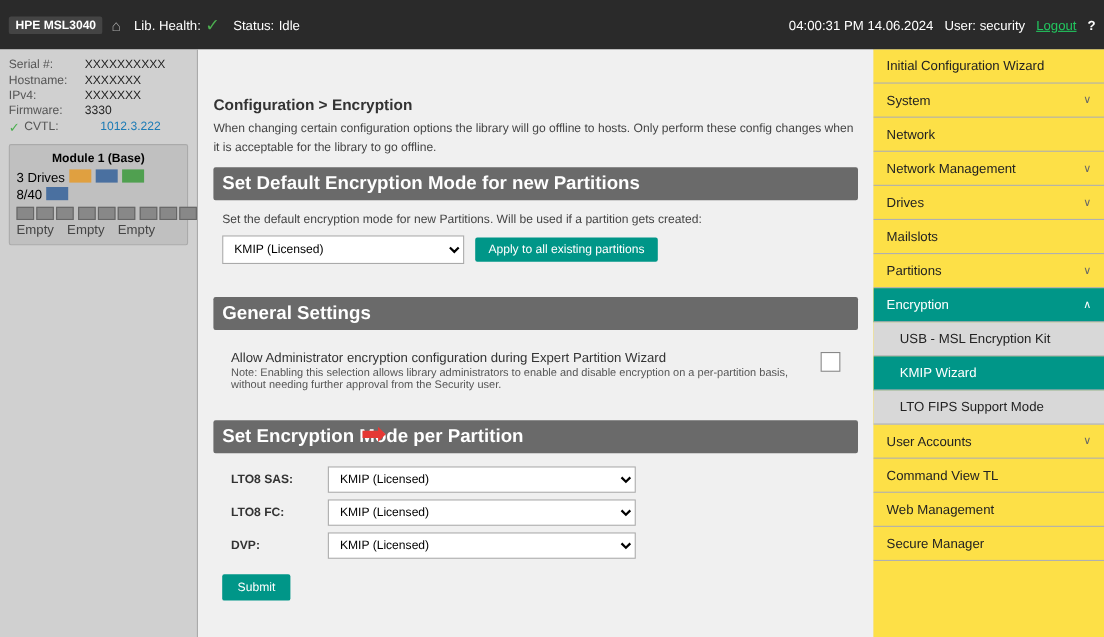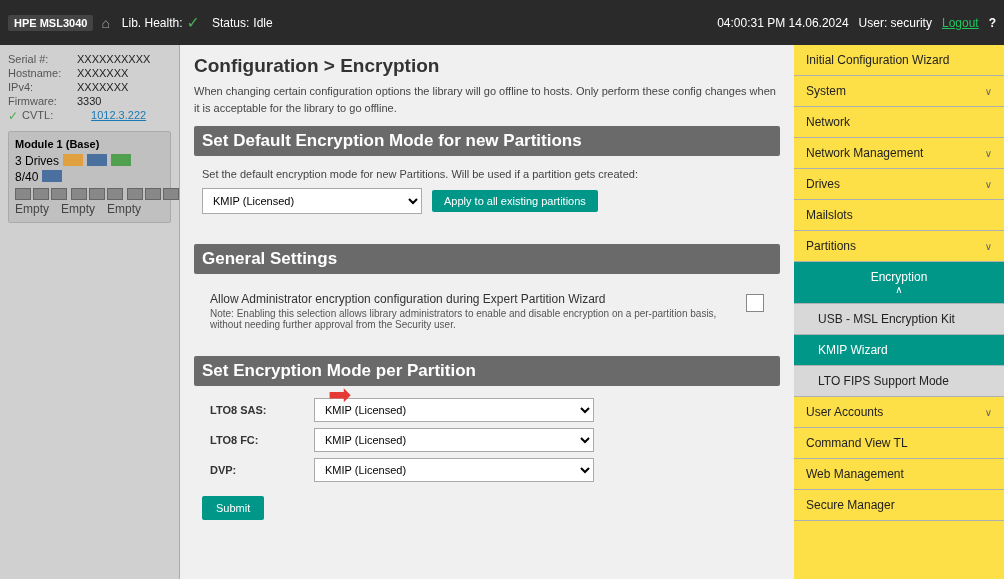--- a/index.html
+++ b/index.html
@@ -24,37 +24,37 @@
 
     
     .sidebar-left {
       width: 180px; background: #d0d0d0; border-right: 1px solid #aaa;
       padding: 8px; flex-shrink: 0;
     }
     .sidebar-info { margin-bottom: 8px; }
     .sidebar-info-row { display: flex; gap: 4px; margin-bottom: 2px; }
     .sidebar-label { color: #555; font-size: 11px; width: 65px; }
     .sidebar-value { color: #222; font-size: 11px; }
-    .cvtl-link { color: #1a7ab5; text-decoration: underline; cursor: pointer; font-size: 11px; }
+    .cvtl-link { color: #1a7ab5; cursor: pointer; font-size: 11px; }
     .cvtl-check { color: #4caf50; font-size: 12px; }
-    .module-section { background: #c0c0c0; border: 1px solid #aaa; padding: 6px; margin-top: 6px; border-radius: 2px; }
+    .module-section { background: #c0c0c0; border: 1px solid #aaa; padding: 6px; margin-top: 6px; border-radius: 2px; text-align: center; }
     .module-title { font-weight: bold; font-size: 11px; margin-bottom: 4px; }
     .drives-row { display: flex; gap: 4px; margin-bottom: 2px; font-size: 11px; }
     .drive-block { width: 20px; height: 12px; display: inline-block; }
     .drive-orange { background: #e0a040; }
     .drive-blue { background: #4a70a0; }
     .drive-green { background: #50a050; }
     .slot-row { display: flex; gap: 4px; margin-top: 4px; }
     .slot-group { display: flex; gap: 2px; }
     .slot-box { width: 16px; height: 12px; background: #888; border: 1px solid #666; }
     .empty-labels { display: flex; gap: 12px; margin-top: 2px; font-size: 10px; color: #444; }
 
     
     .main-content { flex: 1; background: #f0f0f0; overflow-y: auto; padding: 10px 14px; }
-    .breadcrumb { font-size: 19px; font-weight: bold; color: #333; margin-bottom: 6px; }
+    .breadcrumb { font-size: 14px; font-weight: bold; color: #333; margin-bottom: 6px; margin-top: 32px; }
     .intro-text { font-size: 11px; color: #444; margin-bottom: 10px; line-height: 1.5; }
 
     .section-header {
       background: #6a6a6a; color: #fff; padding: 5px 8px;
       font-size: 17px; font-weight: bold; margin-bottom: 8px; border-radius: 2px;
     }
     .section-body { padding: 4px 8px 10px 8px; }
     .section-desc { font-size: 11px; color: #444; margin-bottom: 8px; }
 
     .encrypt-row { display: flex; align-items: center; gap: 10px; margin-bottom: 10px; }
@@ -71,35 +71,35 @@
       font-size: 11px; cursor: pointer; border-radius: 2px; margin-top: 8px;
     }
 
     .general-section { margin-top: 10px; }
     .general-row { display: flex; align-items: flex-start; gap: 24px; padding: 6px 8px; }
     .general-text { flex: 1; font-size: 11px; color: #333; }
     .general-note { font-size: 10px; color: #555; margin-top: 2px; }
     .checkbox-area { width: 18px; height: 18px; border: 1px solid #888; background: #fff; margin-top: 2px; }
 
     .partition-section { margin-top: 10px; }
-    .partition-row { display: flex; align-items: center; gap: 24px; margin-bottom: 6px; padding-left: 8px; }
+    .partition-row { display: flex; align-items: center; gap: 8px; margin-bottom: 6px; padding-left: 8px; }
     .partition-label { width: 80px; font-size: 11px; color: #333; font-weight: bold; }
     .partition-select {
       width: 280px; height: 24px; border: 1px solid #aaa; background: #fff;
       padding: 2px 6px; font-size: 11px;
     }
 
     
     .sidebar-right { width: 210px; background: #fde047; flex-shrink: 0; overflow-y: auto; }
     .nav-item {
       padding: 8px 12px; border-bottom: 1px solid #b0b0b0;
       cursor: pointer; display: flex; align-items: center; justify-content: space-between;
       font-size: 11px; color: #222;
     }
-    .nav-item.active { background: #009688; color: #fff; flex-direction: column; }
+    .nav-item.active { background: #009688; color: #fff; }
     .nav-item.sub { padding-left: 24px; background: #d8d8d8; }
     .nav-item.sub-active { padding-left: 24px; background: #009688; color: #fff; }
     .nav-chevron { font-size: 10px; color: #666; }
     .nav-chevron-white { font-size: 10px; color: #fff; }
 
     
     .arrow-indicator {
       position: absolute; left: 148px; top: 333px;
       color: #e53935; font-size: 28px; pointer-events: none;
     }

